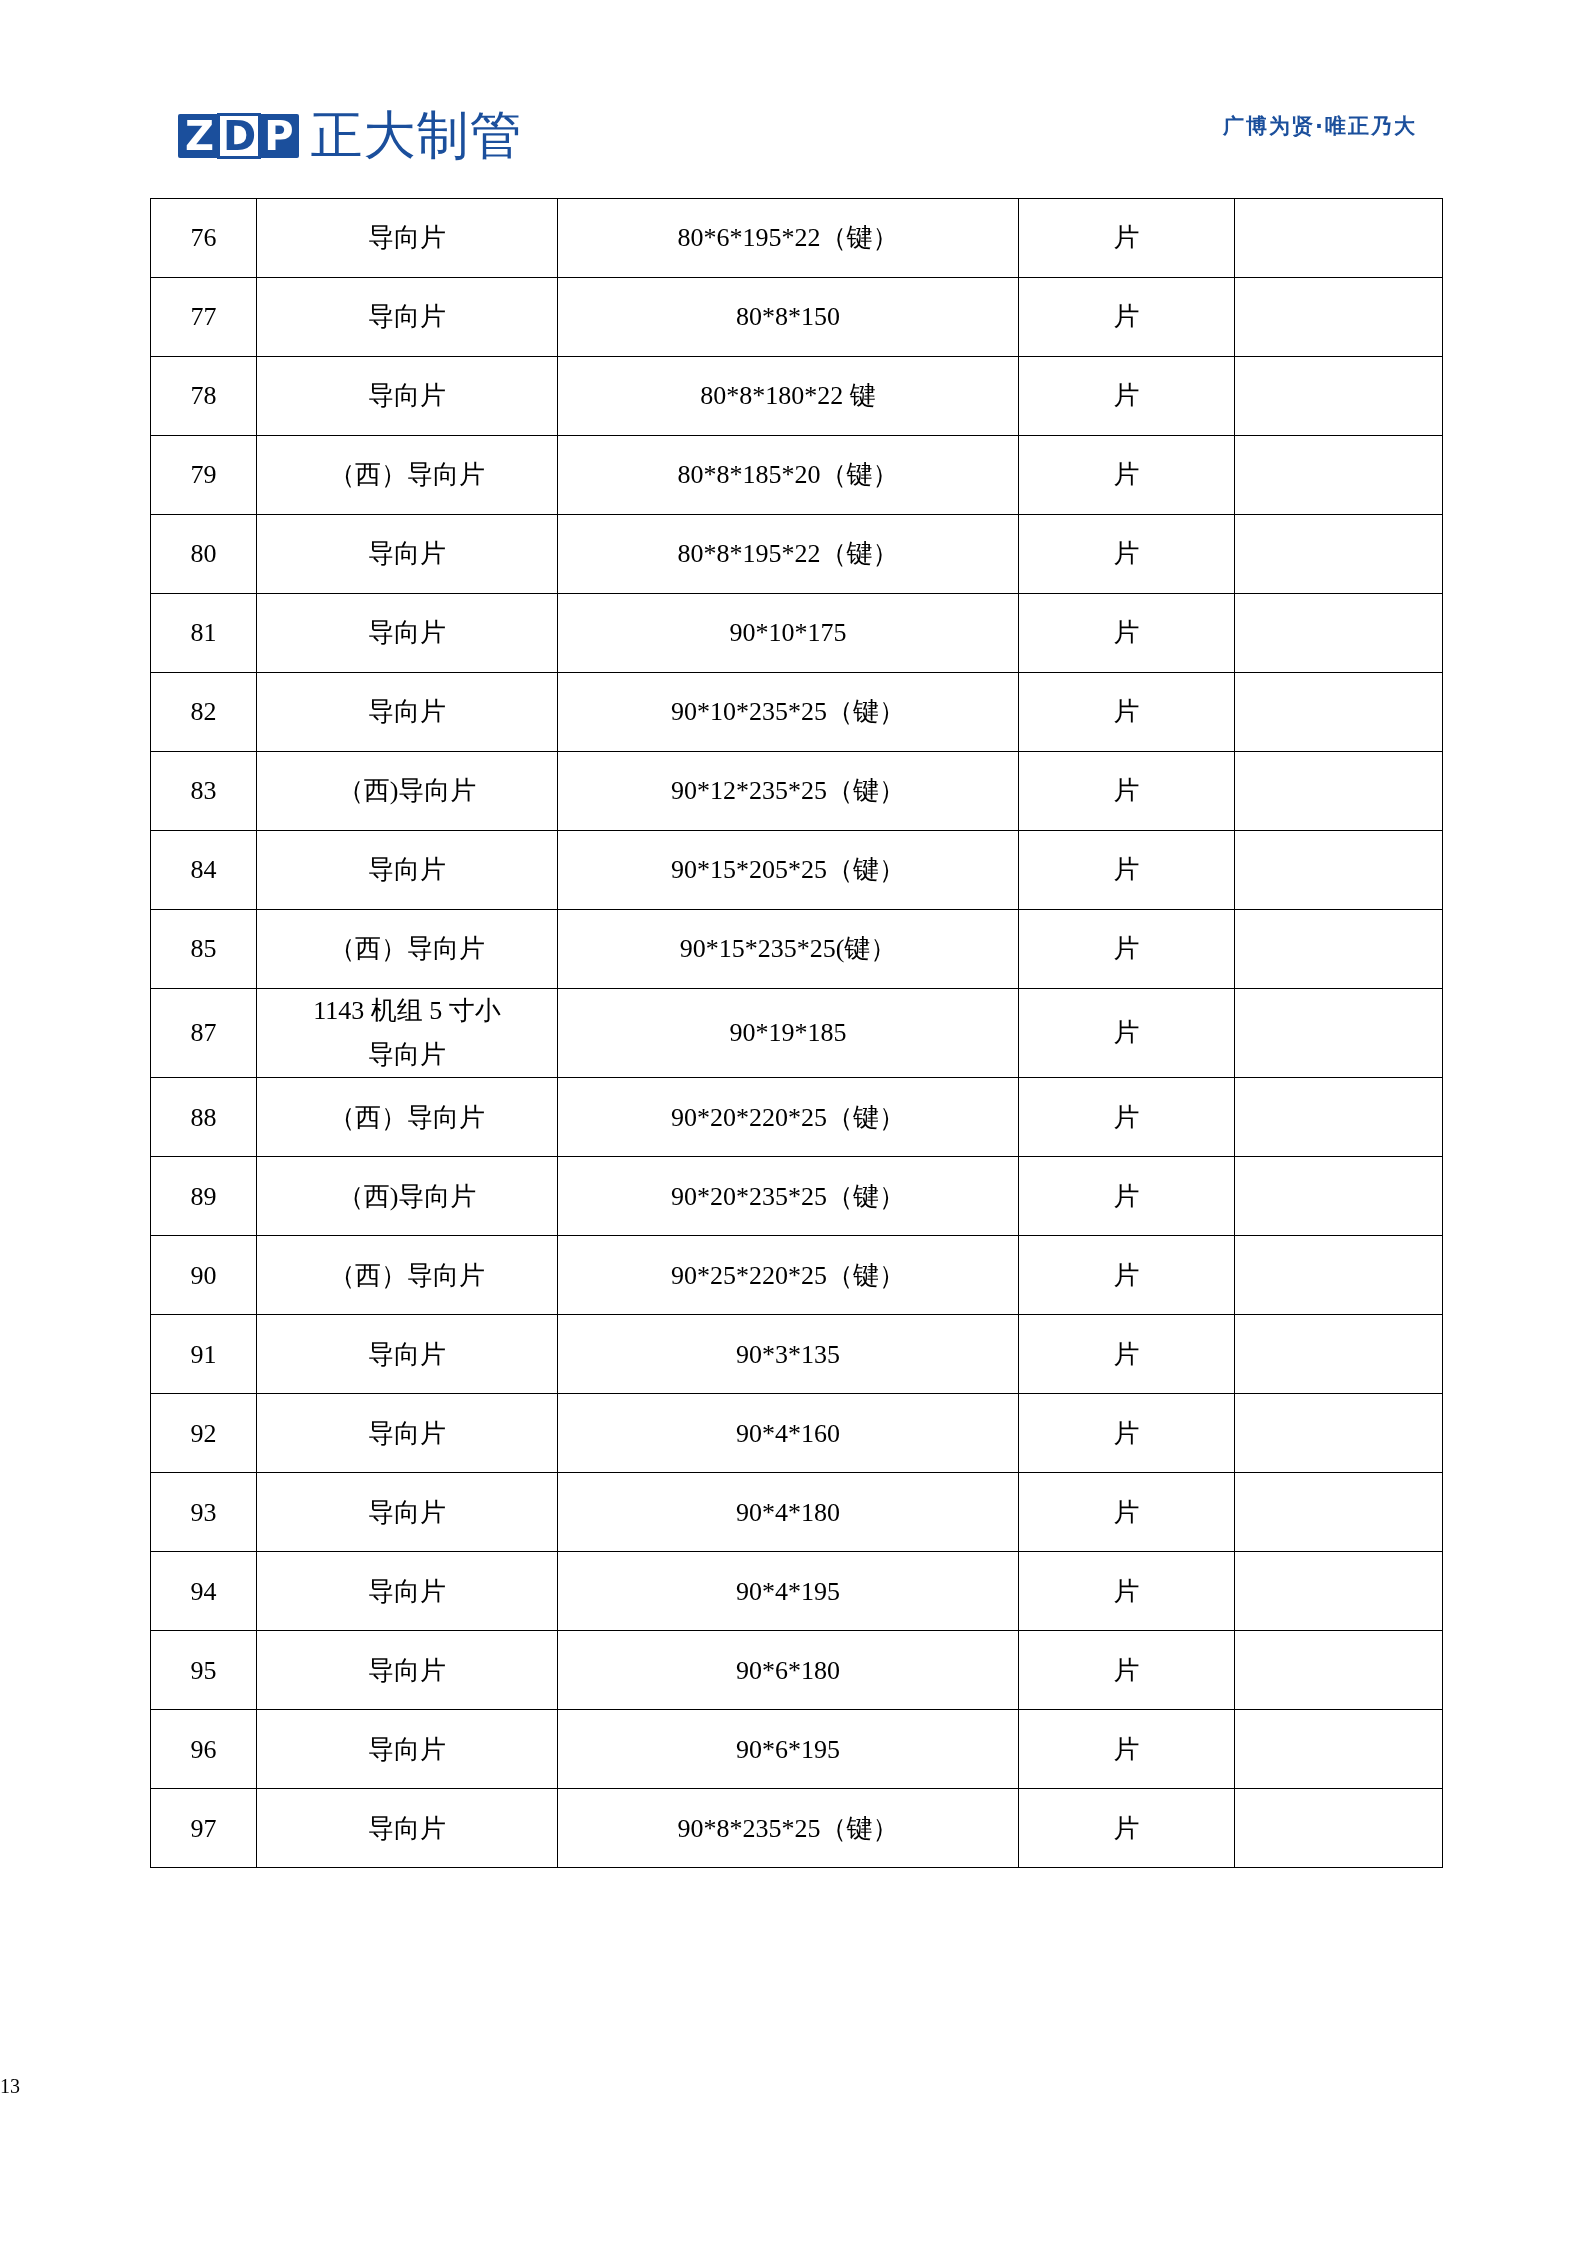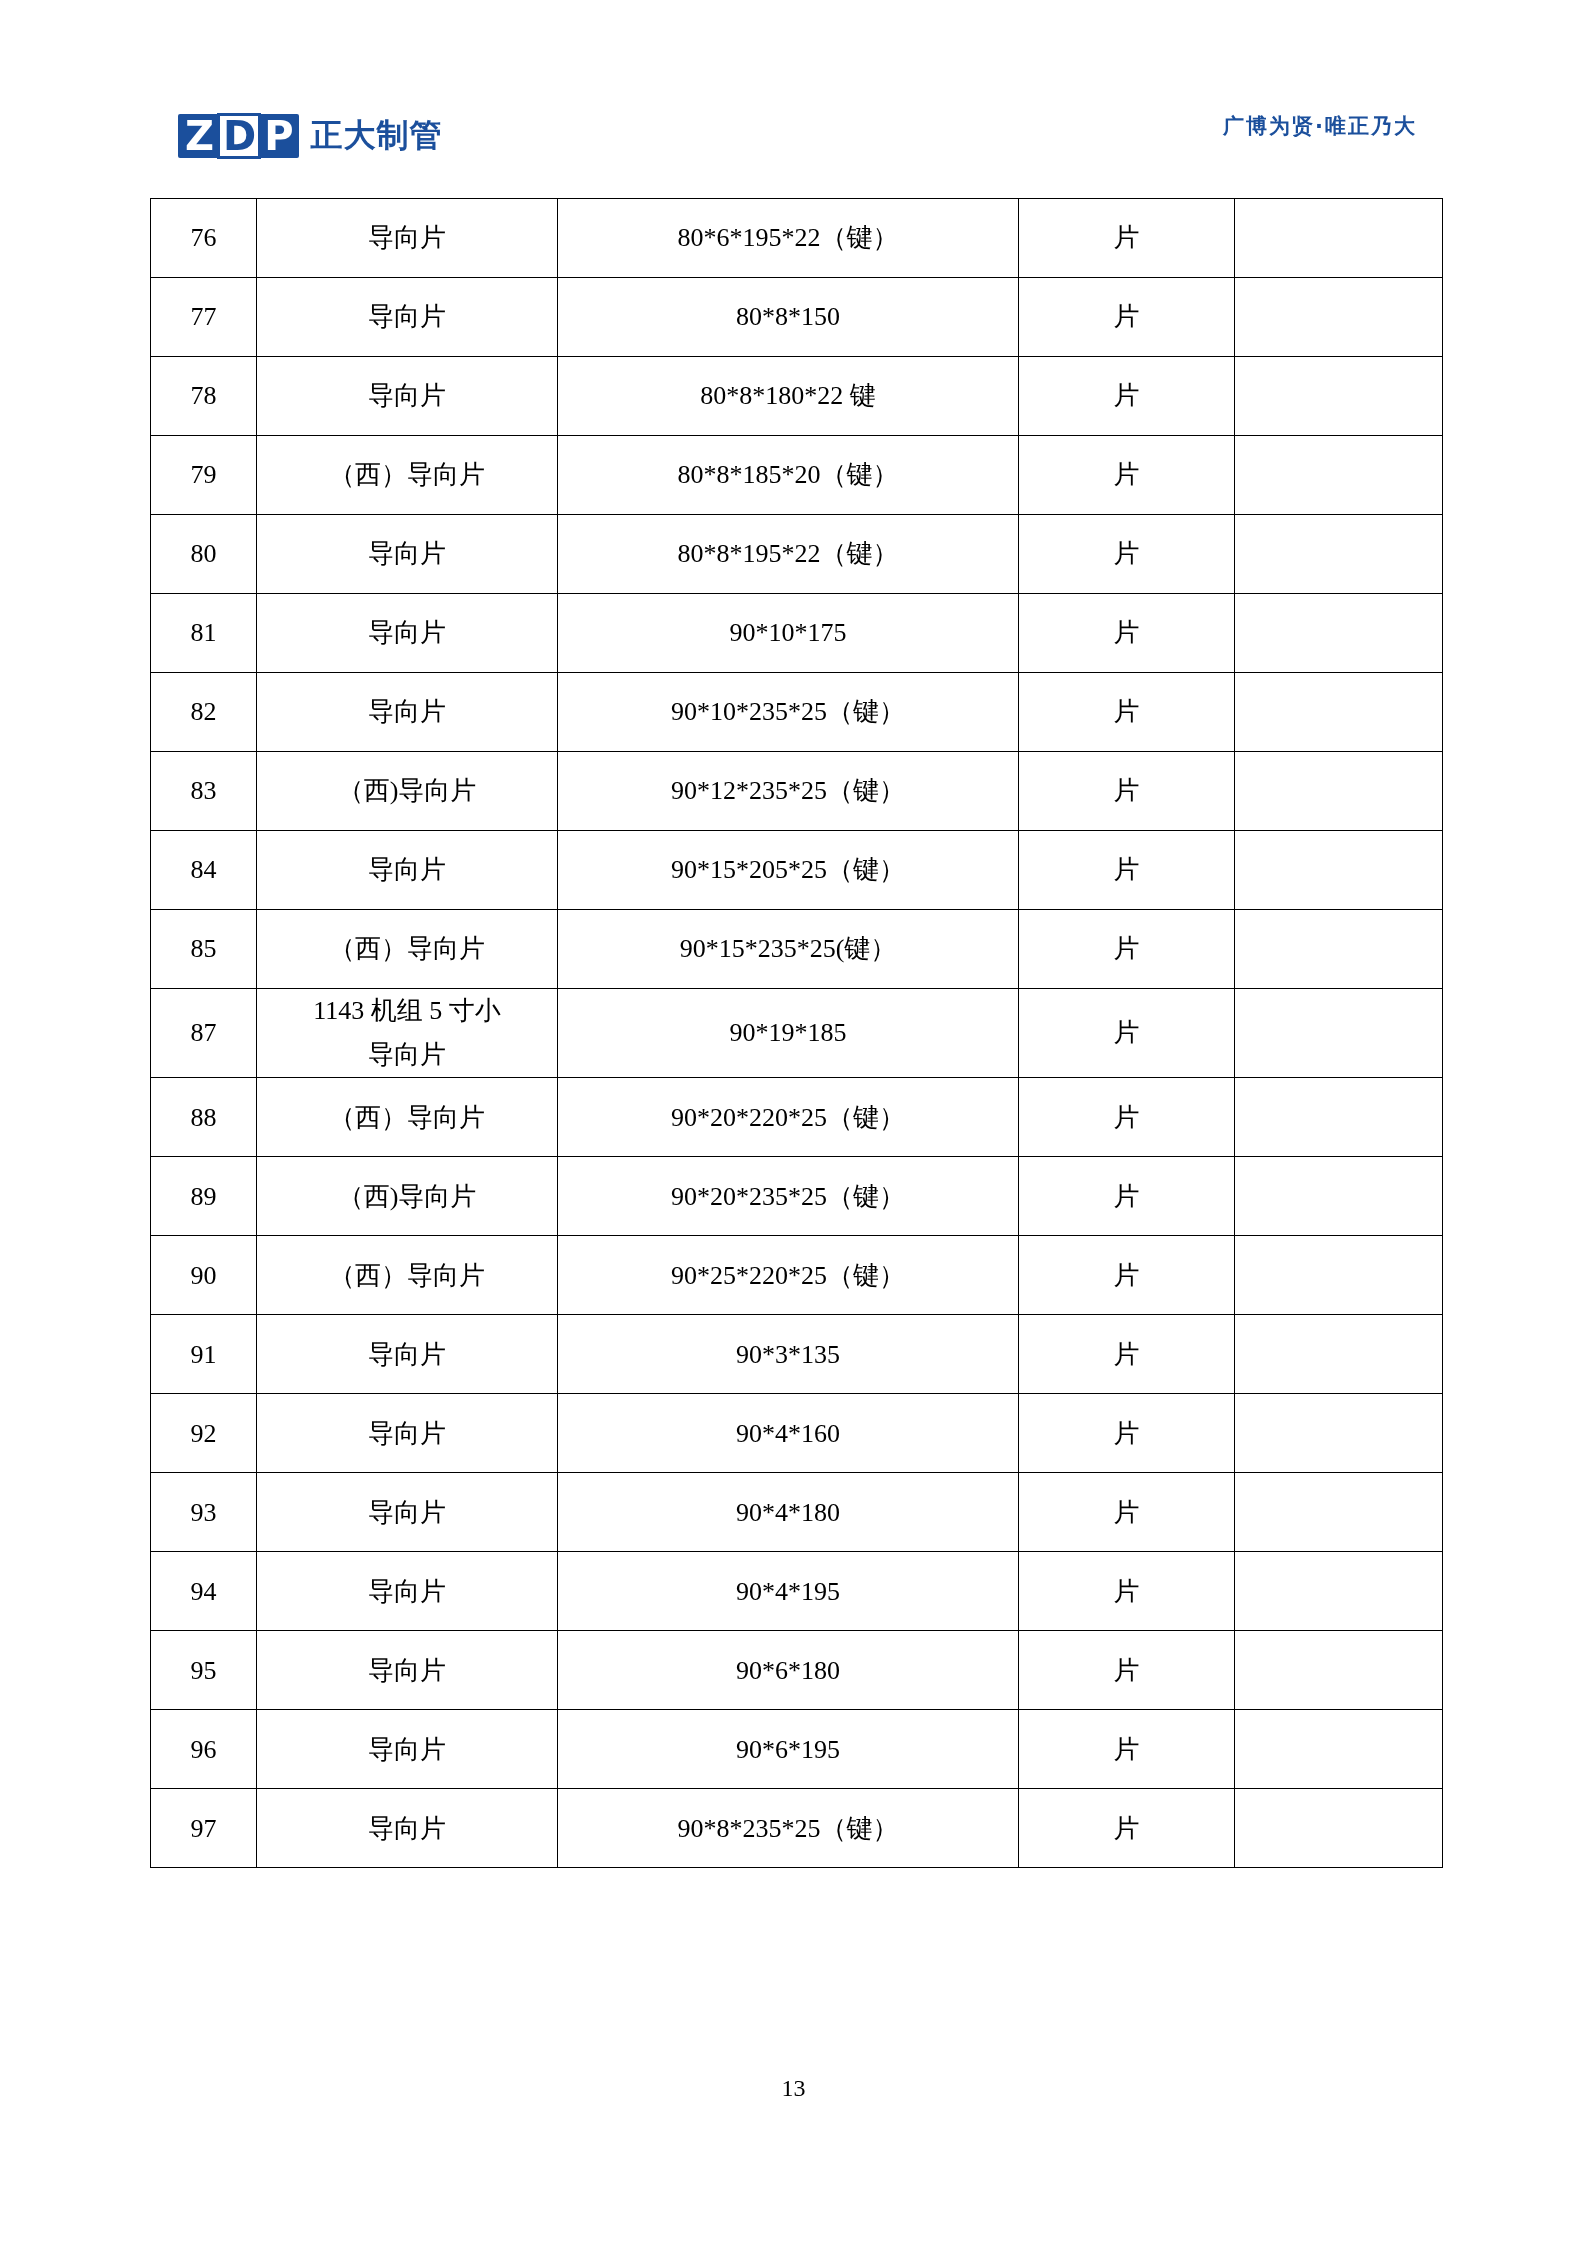--- a/index.html
+++ b/index.html
@@ -65,22 +65,22 @@
   .logo-p {
     background: #1b4f9c;
     color: #ffffff;
     padding: 2px 6px 2px 4px;
     line-height: 1;
     margin-left: -1px;
     border-radius: 0 2px 2px 0;
   }
   .logo-cn {
     font-family: "DejaVu Sans", sans-serif;
-    font-weight: bold;
-    font-size: 32px;
+    font-weight: normal;
+    font-size: 52px;
     color: #1b4f9c;
     margin-left: 12px;
     letter-spacing: 1px;
   }
   .slogan {
     position: absolute;
     right: 170px;
     top: 112px;
     font-family: "DejaVu Sans", sans-serif;
     font-weight: bold;
@@ -128,22 +128,21 @@
     display: block;
     line-height: 1.7;
   }
 
   
   .page-number {
     position: absolute;
     left: 0;
     top: 2075px;
     width: 1587px;
-    text-align: center;
-    font-size: 24px;
+    font-size: 20px;
     font-family: "Liberation Serif", serif;
     color: #000000;
   }
 </style>
 </head>
 <body>
 
 <div class="page">
 
   <div class="header">

